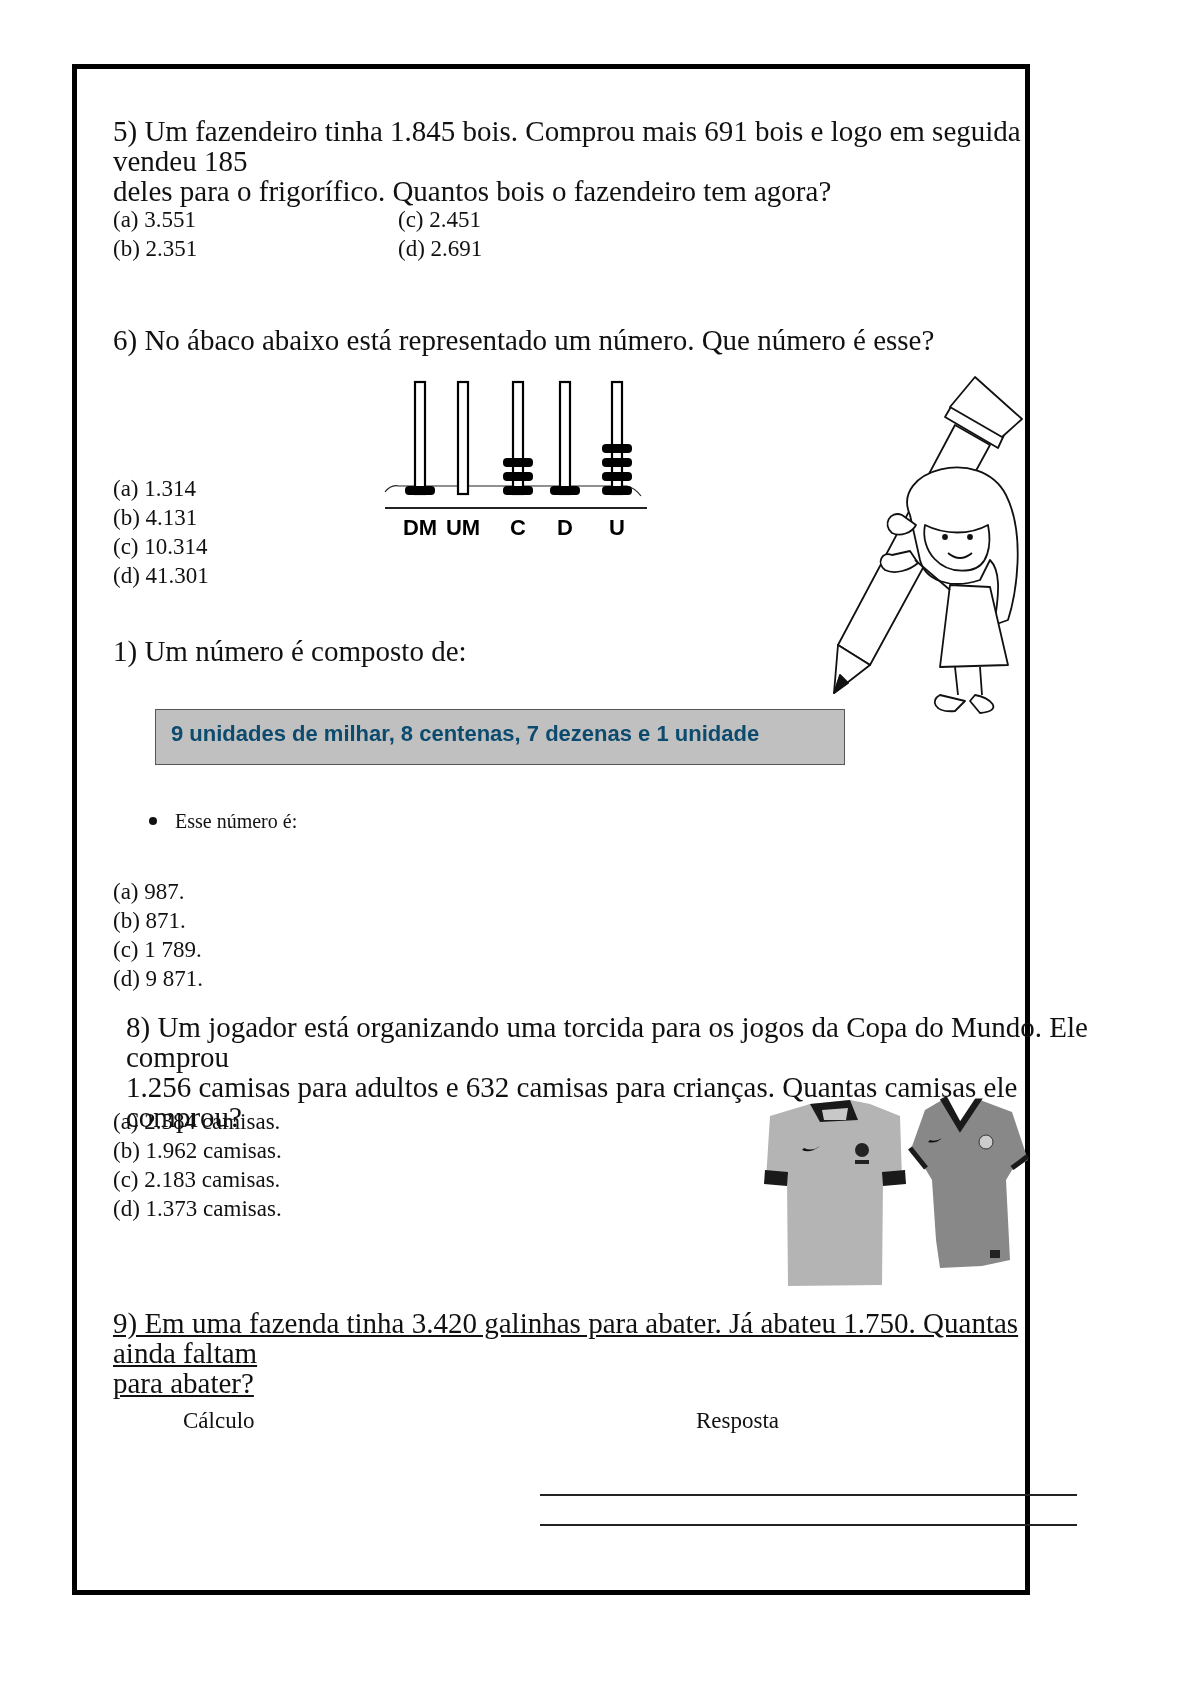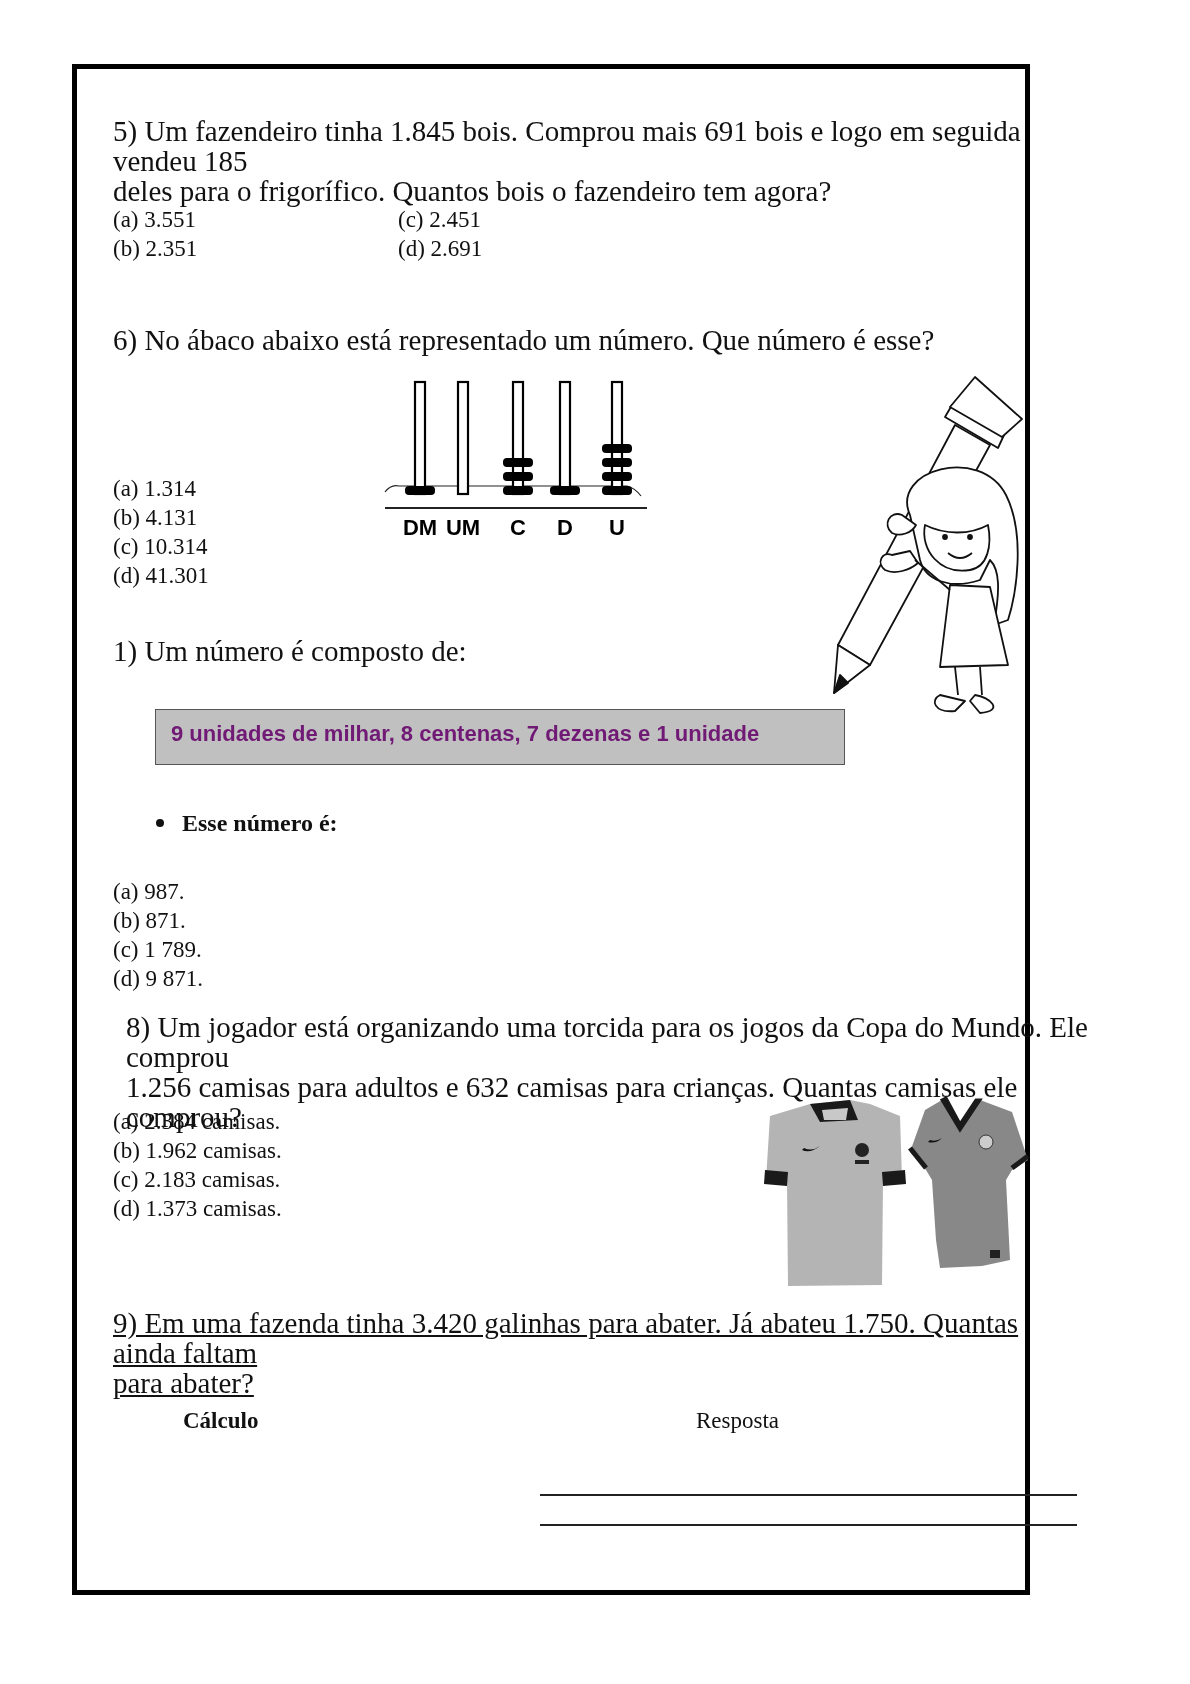--- a/index.html
+++ b/index.html
@@ -7,22 +7,22 @@
          font-family:"Liberation Serif", "DejaVu Serif", serif; color:#111; }
   .frame { position:absolute; left:72px; top:64px; width:958px; height:1531px;
            border:5px solid #000; box-sizing:border-box; }
   .t { position:absolute; font-size:23px; line-height:28px; white-space:nowrap; }
   .q { position:absolute; left:113px; width:970px; font-size:29px; line-height:30px; }
   .opt { position:absolute; font-size:23px; line-height:29px; }
   .opt div { height:29px; }
   .composebox { position:absolute; left:155px; top:709px; width:690px; height:56px;
                 background:#c0c0c0; border:1.5px solid #555; box-sizing:border-box;
                 font-family:"Liberation Sans", "DejaVu Sans", sans-serif; font-weight:bold;
-                font-size:22px; padding:11px 0 0 15px; color:#701a75; }
-  .bullet { position:absolute; left:156px; top:810px; font-size:24px;font-weight:bold; }
+                font-size:22px; padding:11px 0 0 15px; color:#0c4a6e; }
+  .bullet { position:absolute; left:149px; top:810px; font-size:20px; }
   .answer-line { position:absolute; left:540px; width:537px; height:0; border-top:2px solid #222; }
   svg { position:absolute; overflow:visible; }
 </style>
 </head>
 <body>
 
 <div class="frame"></div>
 
 <div class="q" style="top:116px;">
   <div>5) Um fazendeiro tinha 1.845 bois. Comprou mais 691 bois e logo em seguida  vendeu 185</div>
@@ -164,16 +164,16 @@
     <path d="M178,52 Q186,54 192,48 Q186,52 180,50 Z" fill="#111"></path>
     <circle cx="236" cy="52" r="7" fill="#ccc" stroke="#333"></circle>
     <rect x="240" y="160" width="10" height="8" fill="#222"></rect>
   </g>
 </svg>
 
 <div class="q" style="top:1308px;text-decoration:underline;">
   <div>9) Em uma fazenda tinha 3.420 galinhas para abater. Já abateu 1.750. Quantas ainda faltam</div>
   <div>para abater?</div>
 </div>
-<div class="t" style="left:183px; top:1407px;font-weight:bold;">Cálculo</div>
+<div class="t" style="left:183px; top:1407px;">Cálculo</div>
 <div class="t" style="left:696px; top:1407px;">Resposta</div>
 <div class="answer-line" style="top:1494px;"></div>
 <div class="answer-line" style="top:1524px;"></div>
 
 </body></html>

